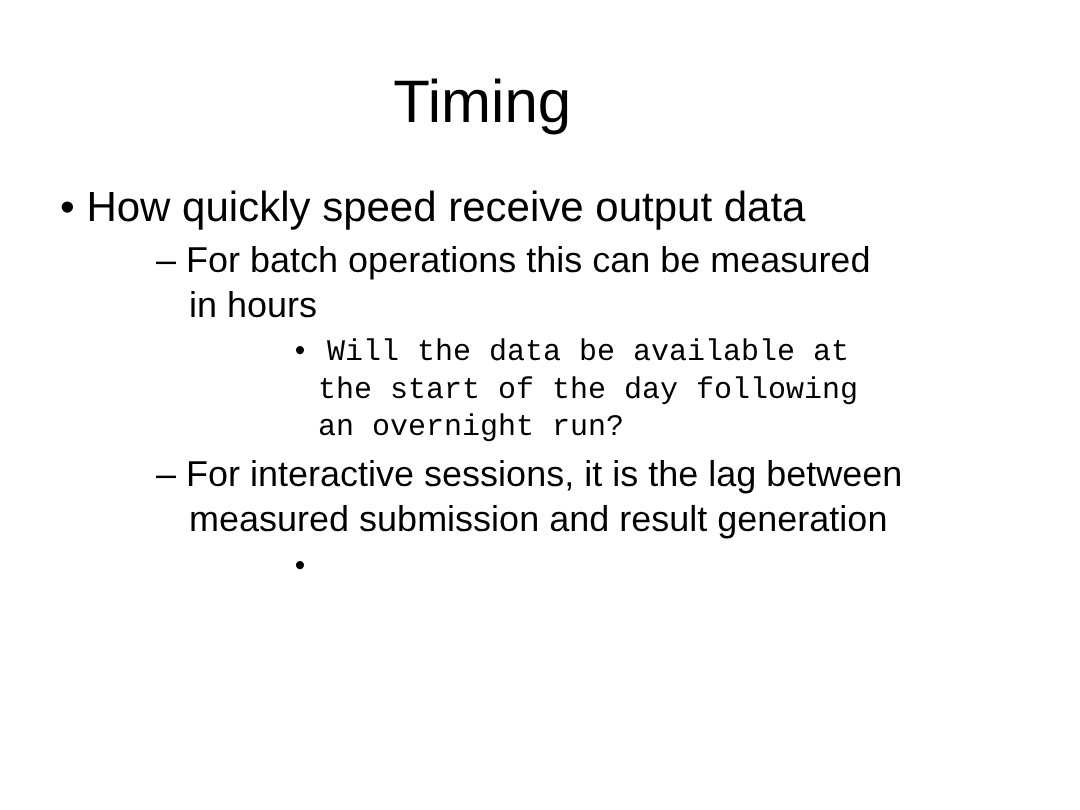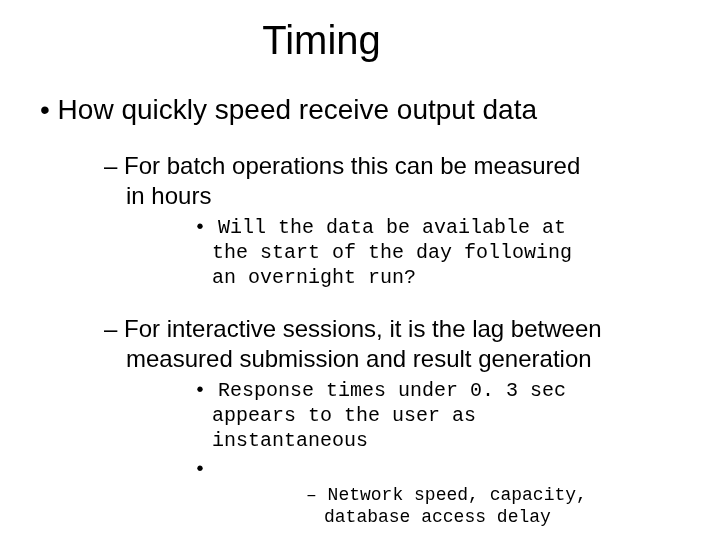--- a/index.html
+++ b/index.html
@@ -8,21 +8,21 @@
     width: 720px;
     height: 540px;
     background: #ffffff;
     font-family: Arial, Helvetica, sans-serif;
     color: #000000;
   }
   .slide {
     width: 643px;
     height: 540px;
     box-sizing: border-box;
-    padding: 8px 40px 20px 40px;
+    padding: 36px 40px 20px 40px;
     position: relative;
   }
   .title {
     text-align: center;
     font-size: 40px;
     font-weight: normal;
     margin: 10px 0 30px 0;
   }
   ul, li {
     margin: 0;
@@ -35,21 +35,21 @@
     margin-bottom: 6px;
     padding-left: 28px;
     text-indent: -28px;
   }
   .lvl1 > li::before {
     content: "•  ";
   }
   .lvl2 > li {
     font-size: 24px;
     line-height: 1.25;
-    margin-top: 24px;
+    margin-top: 4px;
     margin-bottom: 4px;
     padding-left: 58px;
     text-indent: -22px;
   }
   .lvl2 > li::before {
     content: "– ";
   }
   .lvl3 > li {
     font-size: 20px;
     line-height: 1.25;
@@ -83,24 +83,20 @@
   <ul class="lvl1">
     <li><span>How quickly speed receive output data</span>
       <ul class="lvl2">
         <li><span>For batch operations this can be measured in hours</span>
           <ul class="lvl3">
             <li><span>Will the data be available at the start of the day following an overnight run?</span></li>
           </ul>
         </li>
         <li><span>For interactive sessions, it is the lag between measured submission and result generation</span>
           <ul class="lvl3">
-            <li><span>Response times under 0. 3 sec appears to the user as instantaneous</span></li>
             <li>
-              <ul class="lvl4">
-                <li><span>Network speed, capacity, database access delay</span></li>
-              </ul>
             </li>
           </ul>
         </li>
       </ul>
     </li>
   </ul>
 </div>
 
 </body></html>

